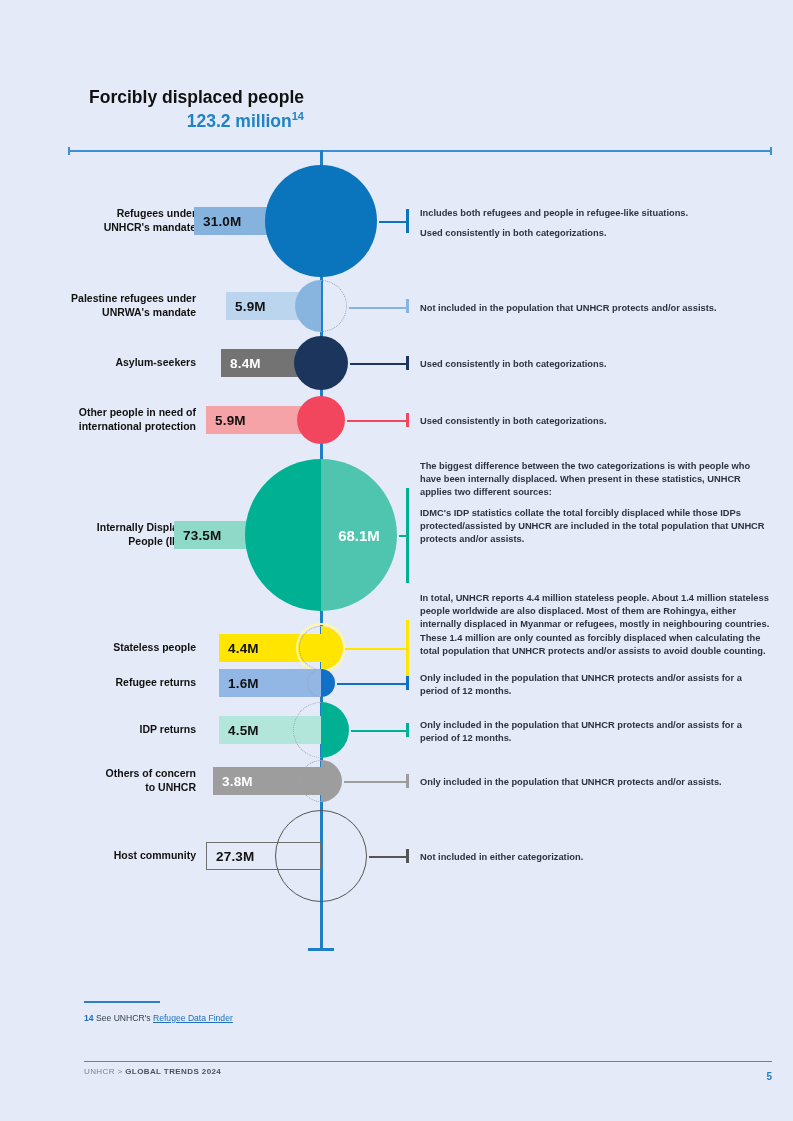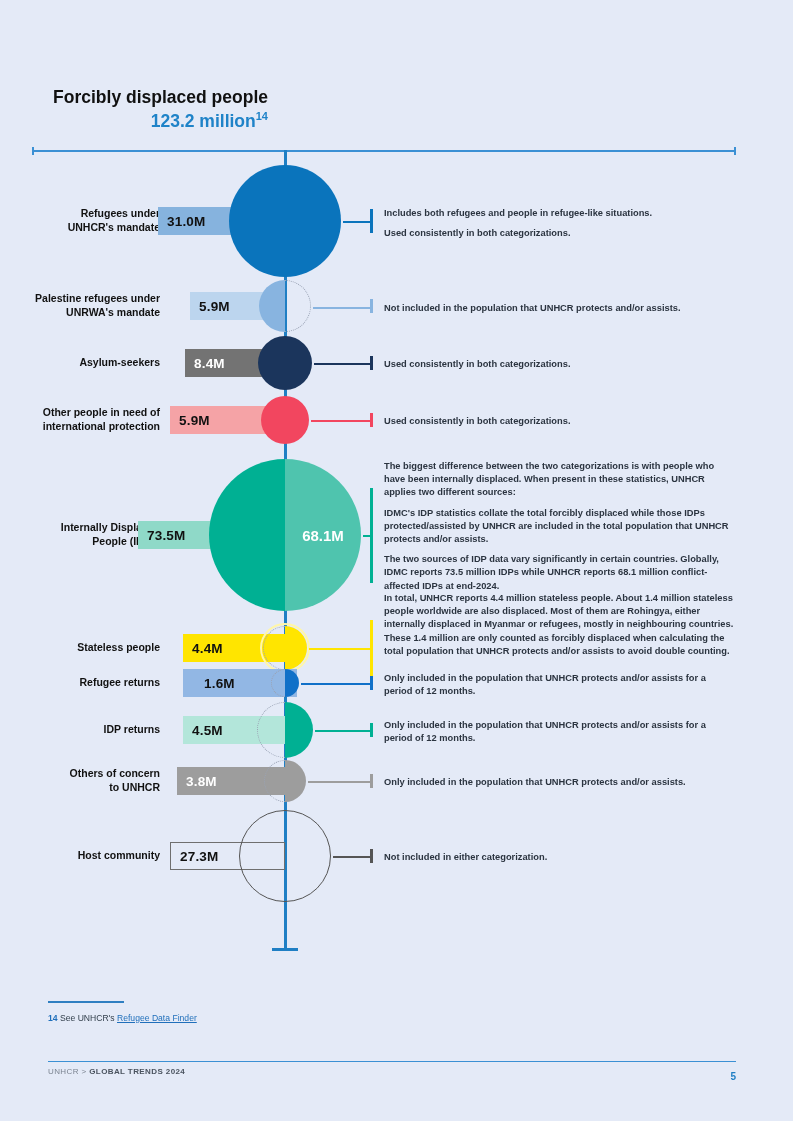--- a/index.html
+++ b/index.html
@@ -4,21 +4,21 @@
 <style>
   html,body{margin:0;padding:0;}
   body{
     width:793px;height:1121px;
     background:#e4eaf7;
     font-family:"Liberation Sans", sans-serif;
     position:relative;
     overflow:hidden;
     color:#111;
   }
-  .page{position:absolute;inset:0;}
+  .page{position:absolute;inset:0;margin-left:36px;}
 
   
   .titles{position:absolute;left:0;top:86px;width:793px;height:60px;}
   .title-col{position:absolute;font-size:17.5px;font-weight:bold;line-height:1.33;color:#111;}
   .title-left{left:48px;top:0;width:220px;text-align:right;}
   .title-right{left:287px;top:0;width:320px;text-align:left;}
   .num{color:#1f83c8;}
   .sup{font-size:11px;vertical-align:super;color:#1f83c8;}
 
   
@@ -192,21 +192,20 @@
         <div class="circ" style="left: 209px; top: 459px; width: 152px; height: 152px;">
           <div class="half left" style="background: rgb(0, 176, 147);"></div>
           <div class="half right" style="background: rgb(79, 196, 174);"></div>
           <div class="big-val" style="left: 50%; width: 50%;">68.1M</div>
         </div>
         <div class="conn" style="left: 363px; width: 7px; top: 535px; background: rgb(0, 176, 147);"></div>
         <div class="conn-cap" style="left: 370px; top: 487.5px; height: 95px; background: rgb(0, 176, 147);"></div>
         <div class="note" style="top: 460px;">
           <p>The biggest difference between the two categorizations is with people who have been internally displaced. When present in these statistics, UNHCR applies two different sources:</p>
           <p>IDMC's IDP statistics collate the total forcibly displaced while those IDPs protected/assisted by UNHCR are included in the total population that UNHCR protects and/or assists.</p>
-          <p>The two sources of IDP data vary significantly in certain countries. Globally, IDMC reports 73.5 million IDPs while UNHCR reports 68.1 million conflict-affected IDPs at end-2024.</p>
         </div>
       </div>
       <div class="row" style="top: 0px;">
         <div class="cat-label" style="top: 641px;">
           <div>Stateless people</div>
         </div>
         <div class="pill" style="left: 183px; width: 102px; top: 634px; background: rgb(255, 229, 0);">
           <span class="val" style="color: rgb(17, 17, 17);">4.4M</span>
         </div>
         <div class="circ" style="left: 263px; top: 626px; width: 44px; height: 44px;">
@@ -217,21 +216,21 @@
         <div class="conn" style="left: 309px; width: 61px; top: 648px; background: rgb(255, 229, 0);"></div>
         <div class="conn-cap" style="left: 370px; top: 620px; height: 56px; background: rgb(255, 229, 0);"></div>
         <div class="note" style="top: 592px;">
           <p>In total, UNHCR reports 4.4 million stateless people. About 1.4 million stateless people worldwide are also displaced. Most of them are Rohingya, either internally displaced in Myanmar or refugees, mostly in neighbouring countries. These 1.4 million are only counted as forcibly displaced when calculating the total population that UNHCR protects and/or assists to avoid double counting.</p>
         </div>
       </div>
       <div class="row" style="top: 0px;">
         <div class="cat-label" style="top: 676px;">
           <div>Refugee returns</div>
         </div>
-        <div class="pill" style="left: 183px; width: 102px; top: 669px; background: rgb(146, 183, 228); padding-left: 12px;">
+        <div class="pill" style="left: 183px; width: 102px; top: 669px; background: rgb(146, 183, 228);">
           <span class="val" style="color: rgb(17, 17, 17);">1.6M</span>
         </div>
         <div class="circ" style="left: 271px; top: 669px; width: 28px; height: 28px;">
           <div class="half left dotted"></div>
           <div class="half right" style="background: rgb(16, 112, 200);"></div>
         </div>
         <div class="conn" style="left: 301px; width: 69px; top: 683px; background: rgb(16, 112, 200);"></div>
         <div class="conn-cap" style="left: 370px; top: 676px; height: 14px; background: rgb(16, 112, 200);"></div>
         <div class="note" style="top: 672px;">
           <p>Only included in the population that UNHCR protects and/or assists for a period of 12 months.</p>

